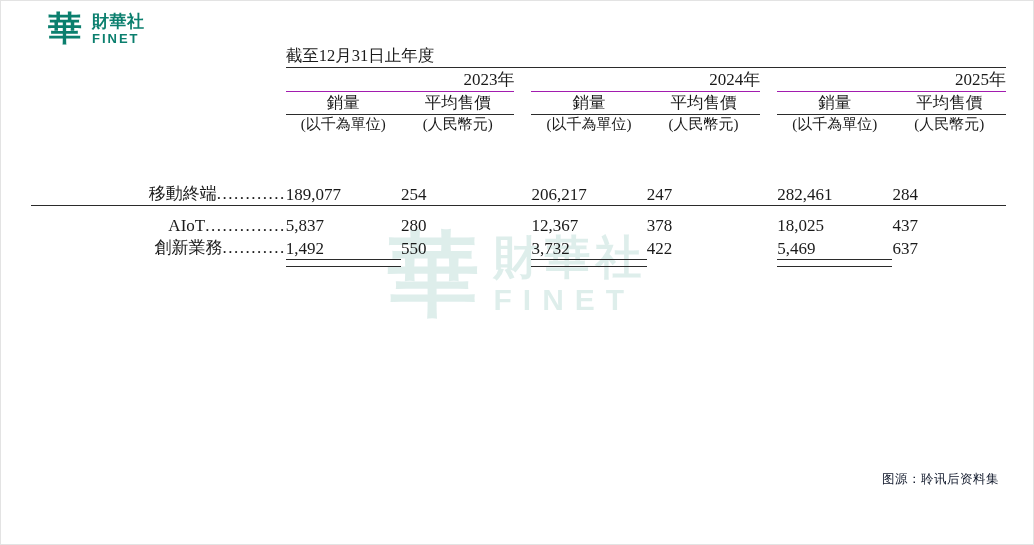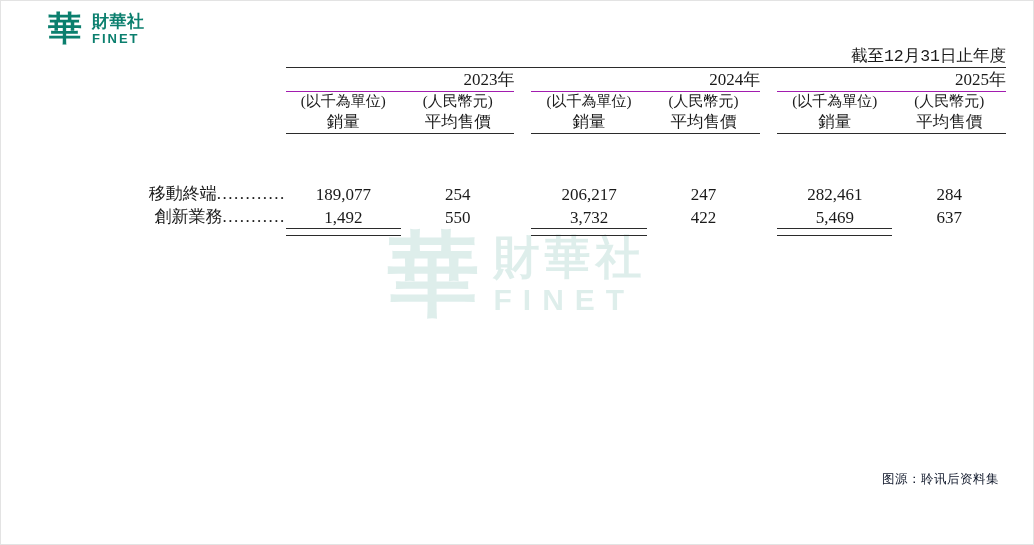--- a/index.html
+++ b/index.html
@@ -120,26 +120,25 @@
     padding: 0;
     font-weight: normal;
     vertical-align: bottom;
   }
 
   .label-col { width: 262px; }
   .num-col   { width: 119px; }
   .gap-col   { width: 18px; }
 
   .hdr-span {
-    text-align: right;
+    text-align: left;
     font-weight: bold;
     font-size: 16.5px;
     padding: 8px 0 7px 0;
     border-bottom: 1px solid #2b2b2b;
-    font-family: Liberation Mono, monospace;
   }
   .hdr-year {
     text-align: right;
     font-weight: bold;
     font-size: 17px;
     padding: 9px 0 6px 0;
     border-bottom: 1px solid #a21caf;
   }
   .hdr-sub {
     text-align: center;
@@ -158,21 +157,21 @@
   .row-label {
     text-align: right;
     font-size: 17px;
     padding: 6px 0 6px 6px;
     white-space: nowrap;
   }
   .row-label .dots {
     letter-spacing: 1.5px;
   }
   .row-num {
-    text-align: center;
+    text-align: left;
     font-size: 17px;
     padding: 6px 4px 6px 0;
   }
 
   tr.r-aiot .row-label,
   tr.r-aiot .row-num { padding-top: 10px; }
 
   .rule-top td { border-top: 1px solid #2b2b2b; }
 
   .total-row .row-label {
@@ -247,59 +246,70 @@
       <td></td>
       <td class="hdr-year" colspan="2">2023年</td>
       <td></td>
       <td class="hdr-year" colspan="2">2024年</td>
       <td></td>
       <td class="hdr-year" colspan="2">2025年</td>
     </tr>
 
     <tr>
       <td></td>
+      <td class="hdr-sub">銷量</td>
+      <td class="hdr-sub">平均售價</td>
+      <td></td>
+      <td class="hdr-sub">銷量</td>
+      <td class="hdr-sub">平均售價</td>
+      <td></td>
+      <td class="hdr-sub">銷量</td>
+      <td class="hdr-sub">平均售價</td>
+    </tr>
+
+    <tr>
+      <td></td>
       <td class="hdr-unit">(以千為單位)</td>
       <td class="hdr-unit">(人民幣元)</td>
       <td></td>
       <td class="hdr-unit">(以千為單位)</td>
       <td class="hdr-unit">(人民幣元)</td>
       <td></td>
       <td class="hdr-unit">(以千為單位)</td>
       <td class="hdr-unit">(人民幣元)</td>
-    </tr>
-
-    <tr>
-      <td></td>
-      <td class="hdr-sub">銷量</td>
-      <td class="hdr-sub">平均售價</td>
-      <td></td>
-      <td class="hdr-sub">銷量</td>
-      <td class="hdr-sub">平均售價</td>
-      <td></td>
-      <td class="hdr-sub">銷量</td>
-      <td class="hdr-sub">平均售價</td>
     </tr>
 
     <tr class="spacer-row">
       <td colspan="9"></td>
     </tr>
 
     <tr class="r-0">
       <td class="row-label"><span>移動終端</span><span class="dots">............</span></td>
       <td class="row-num">189,077</td>
       <td class="row-num">254</td>
       <td></td>
       <td class="row-num">206,217</td>
       <td class="row-num">247</td>
       <td></td>
       <td class="row-num">282,461</td>
       <td class="row-num">284</td>
     </tr>
 
 
+    <tr class="r-aiot rule-top">
+      <td class="row-label"><span>AIoT</span><span class="dots">..............</span></td>
+      <td class="row-num">5,837</td>
+      <td class="row-num">280</td>
+      <td></td>
+      <td class="row-num">12,367</td>
+      <td class="row-num">378</td>
+      <td></td>
+      <td class="row-num">18,025</td>
+      <td class="row-num">437</td>
+    </tr>
 
     <tr class="r-3">
       <td class="row-label"><span>創新業務</span><span class="dots">...........</span></td>
       <td class="row-num">1,492</td>
       <td class="row-num">550</td>
       <td></td>
       <td class="row-num">3,732</td>
       <td class="row-num">422</td>
       <td></td>
       <td class="row-num">5,469</td>

